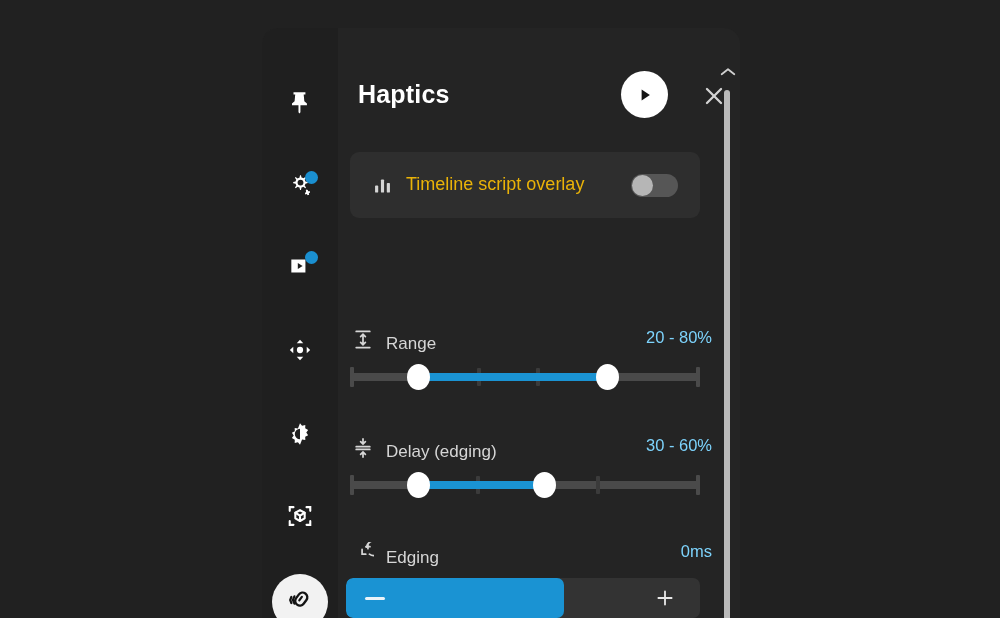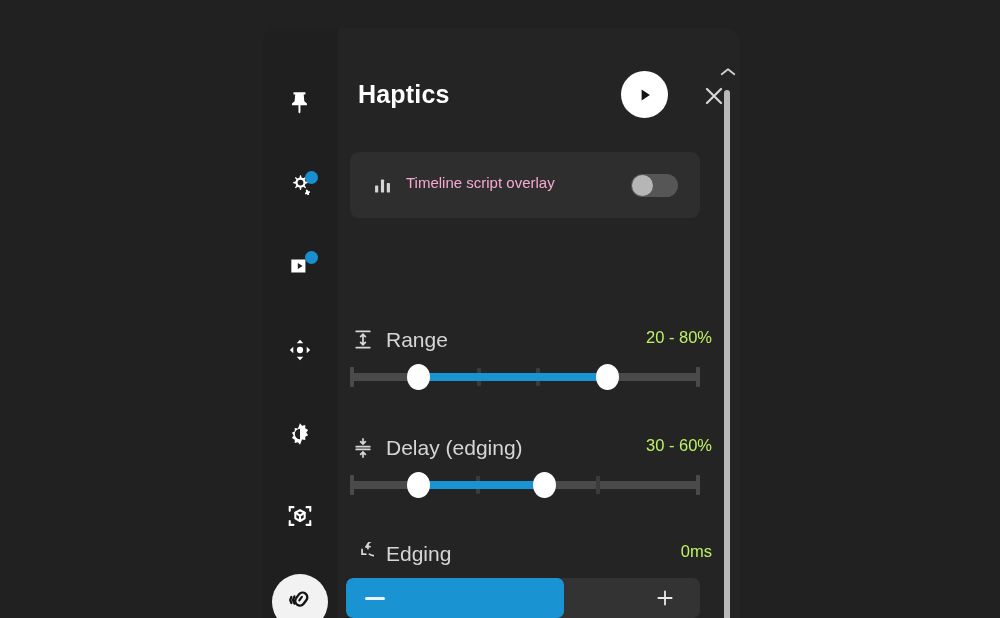--- a/index.html
+++ b/index.html
@@ -140,22 +140,22 @@
     width: 24px;
     height: 24px;
     display: flex;
     align-items: center;
     justify-content: center;
   }
   .card .row-label {
     position: absolute;
     left: 56px;
     top: 22px;
-    font-size: 15px;
-    color: #f9a8d4;
+    font-size: 18px;
+    color: #eab308;
   }
   .switch {
     position: absolute;
     right: 22px;
     top: 22px;
     width: 47px;
     height: 23px;
     border-radius: 12px;
     background: #565656;
     cursor: pointer;
@@ -178,30 +178,30 @@
     top: 0;
     width: 26px;
     height: 26px;
     display: flex;
     align-items: center;
     justify-content: center;
   }
   .sl-label {
     position: absolute;
     left: 48px;
-    top: 2px;
-    font-size: 21px;
+    top: 8px;
+    font-size: 17px;
     color: #d6d6d6;
   }
   .sl-value {
     position: absolute;
     right: 28px;
     top: 2px;
     font-size: 16.5px;
-    color: #bef264;
+    color: #7dd3fc;
     white-space: nowrap;
   }
   .track-wrap {
     position: absolute;
     left: 12px;
     top: 38px;
     width: 350px;
     height: 26px;
     cursor: pointer;
   }

